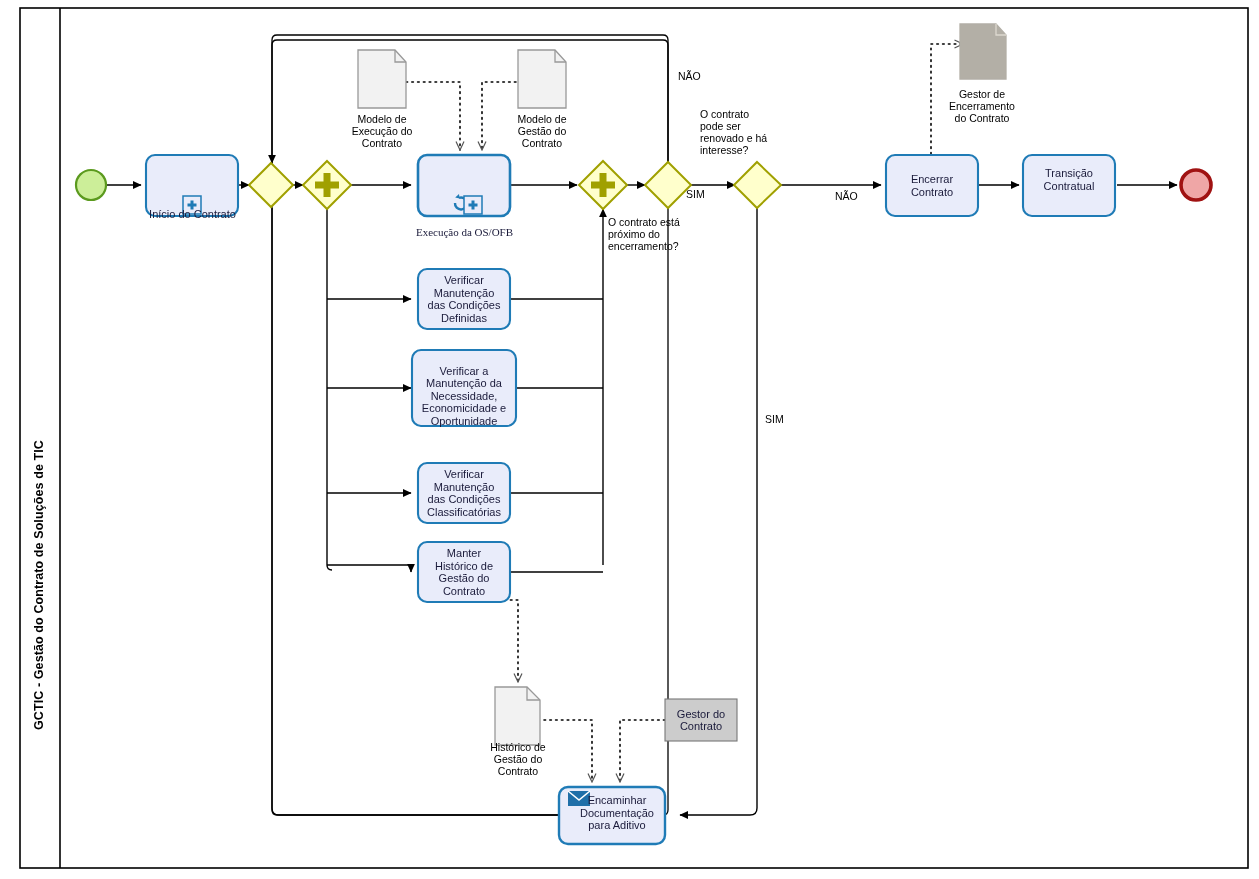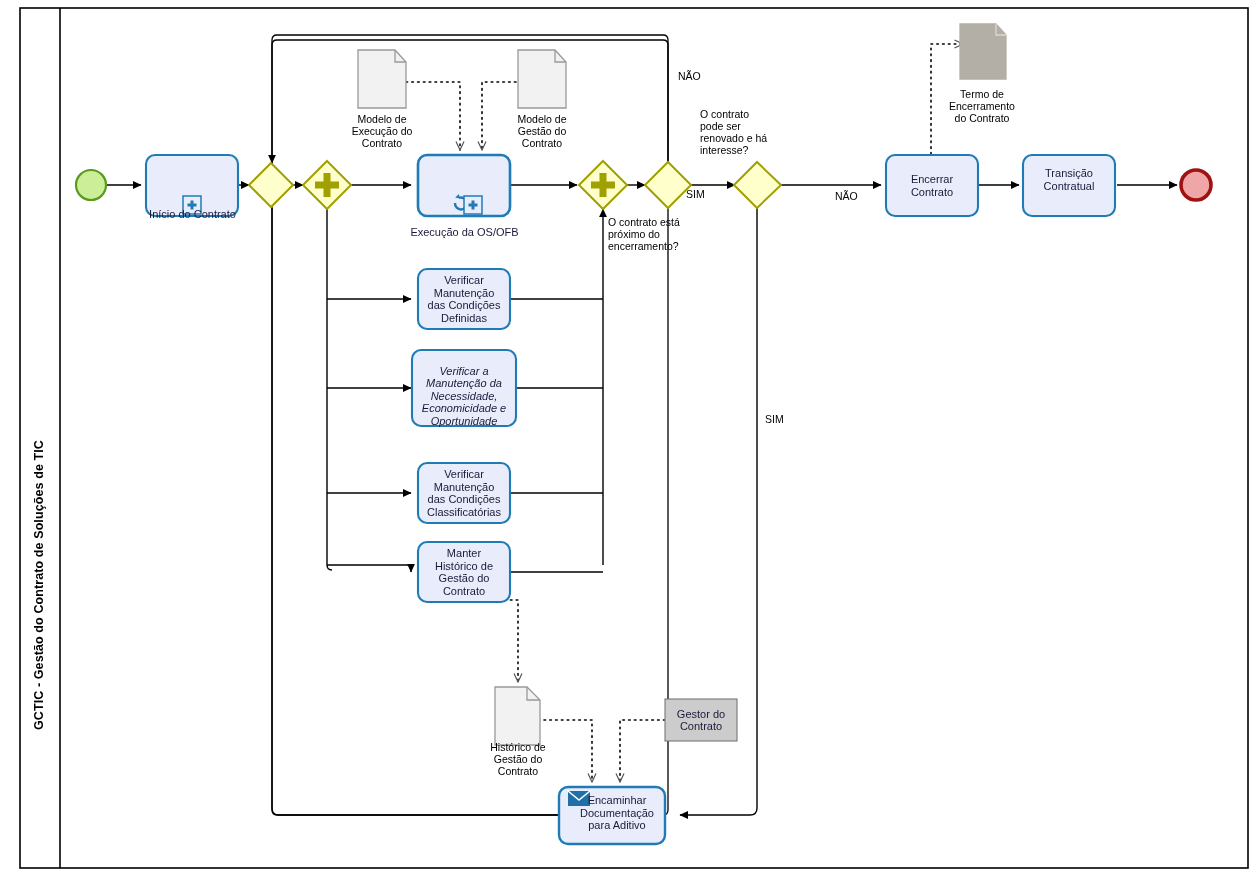--- a/index.html
+++ b/index.html
@@ -176,28 +176,28 @@
       <path d="M527,687 L527,700 L540,700" fill="none" stroke="#999" stroke-width="1.3"></path>
     </g>
 
     <rect x="665" y="699" width="72" height="42" fill="#CCCCCC" stroke="#777" stroke-width="1.1"></rect>
   </svg>
 
   <div class="lane-title" style="left:32px; top:150px; height:580px;">GCTIC - Gestão do Contrato de Soluções de TIC</div>
 
   <div class="node-label" style="left:120px; top:206px; width:145px; height:16px;">Início do Contrato</div>
 
-  <div class="node-label" style="left:392px; top:224px; width:145px; height:16px;">Execução da OS/OFB</div>
+  <div class="node-label" style="left:392px; top:224px; width:145px; height:16px;font-family:Liberation Serif, serif;">Execução da OS/OFB</div>
 
   <div class="node-label" style="left:418px; top:269px; width:92px; height:60px;">Verificar
 Manutenção
 das Condições
 Definidas</div>
 
-  <div class="node-label" style="left:412px; top:350px; width:104px; height:92px;font-style:italic;">Verificar a
+  <div class="node-label" style="left:412px; top:350px; width:104px; height:92px;">Verificar a
 Manutenção da
 Necessidade,
 Economicidade e
 Oportunidade</div>
 
   <div class="node-label" style="left:418px; top:463px; width:92px; height:60px;">Verificar
 Manutenção
 das Condições
 Classificatórias</div>
 
@@ -217,21 +217,21 @@
 Contratual</div>
 
   <div class="doc-caption" style="left:332px; top:113px; width:100px;">Modelo de
 Execução do
 Contrato</div>
 
   <div class="doc-caption" style="left:492px; top:113px; width:100px;">Modelo de
 Gestão do
 Contrato</div>
 
-  <div class="doc-caption" style="left:932px; top:88px; width:100px;">Termo de
+  <div class="doc-caption" style="left:932px; top:88px; width:100px;">Gestor de
 Encerramento
 do Contrato</div>
 
   <div class="doc-caption" style="left:468px; top:741px; width:100px;">Histórico de
 Gestão do
 Contrato</div>
 
   <div class="node-label" style="left:665px; top:699px; width:72px; height:42px;">Gestor do
 Contrato</div>
 

